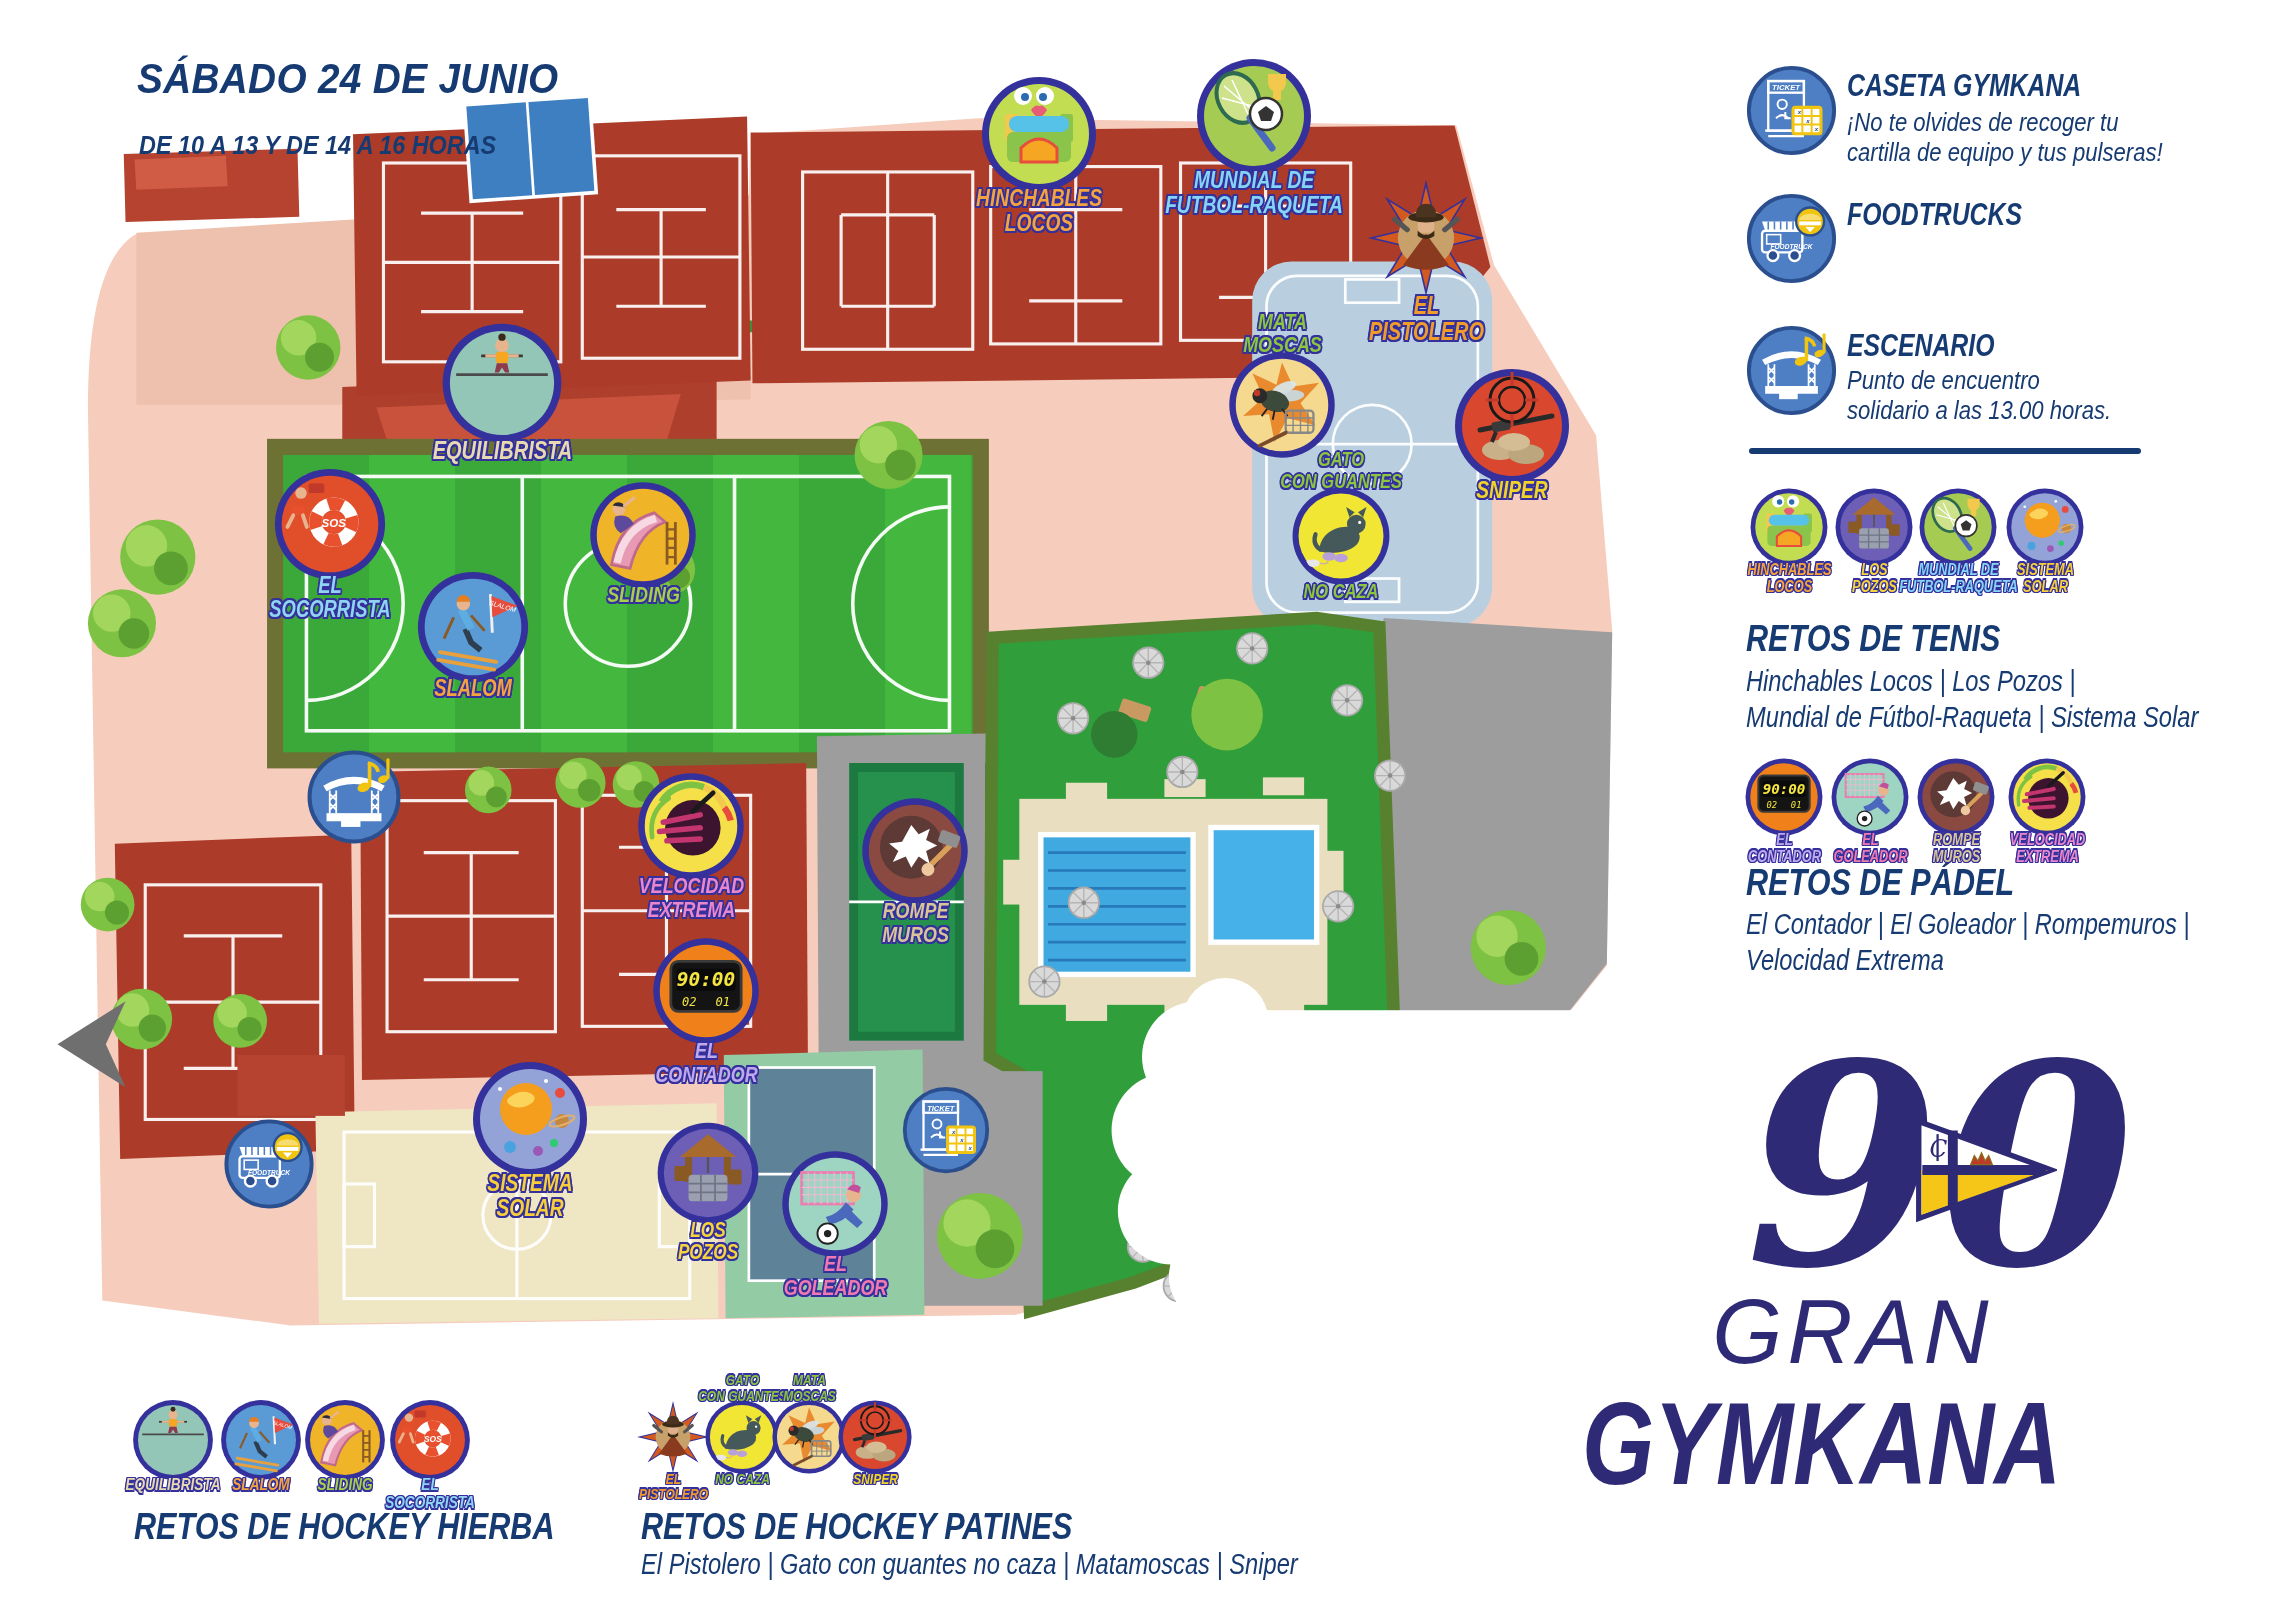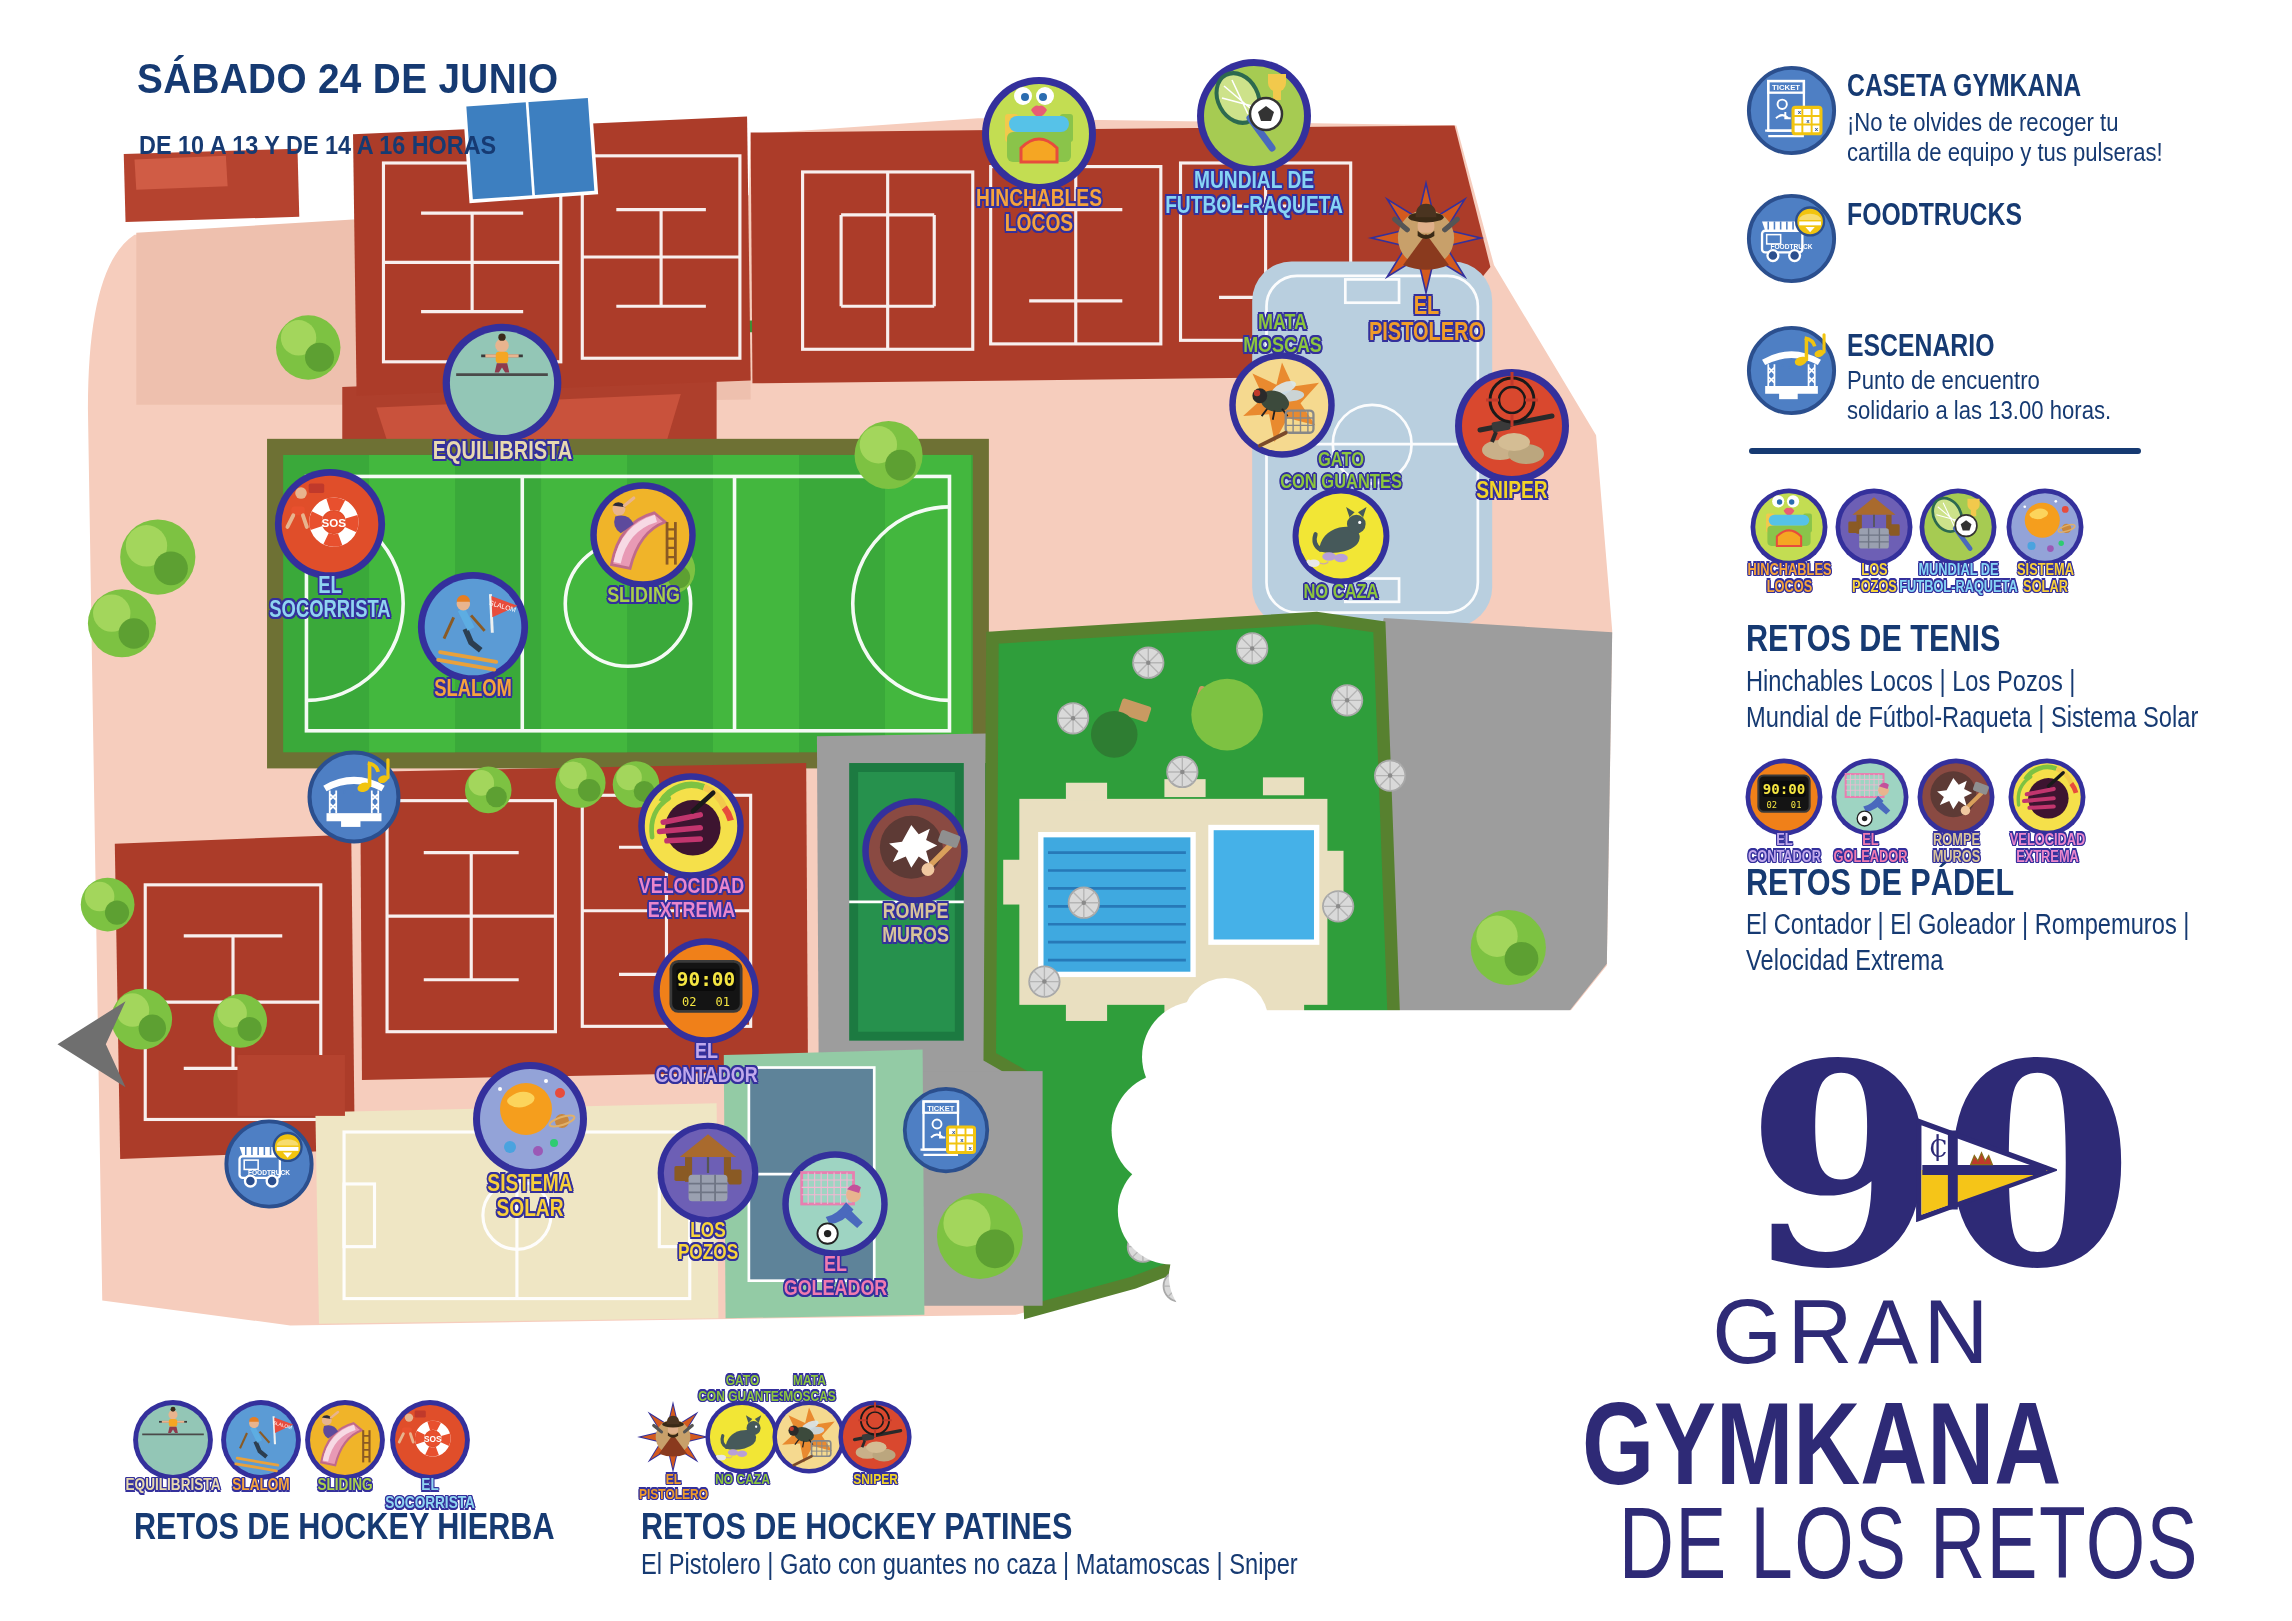--- a/index.html
+++ b/index.html
@@ -1,17 +1,17 @@
 <!DOCTYPE html>
 <html style="font-size:14.3px"><head>
 <meta charset="utf-8">
 <style>
   html,body{margin:0;padding:0;background:#fff;}
   .page{position:relative;width:2293px;height:1621px;background:#fff;overflow:hidden;
-        font-family:"Liberation Sans",sans-serif;color:#163a72;}
+        font-family:"Liberation Sans",sans-serif;color:#163a72;font-style:italic;}
   .abs{position:absolute;}
   .sx{display:inline-block;transform-origin:left center;white-space:nowrap;}
   .sx90{transform:scaleX(.90);} .sx85{transform:scaleX(.85);} .sx80{transform:scaleX(.80);}
   .sx75{transform:scaleX(.75);} .sx72{transform:scaleX(.72);}
   .cx{transform-origin:center center;}
   .date-title{font-size:43px;font-weight:bold;letter-spacing:0.4px;}
   .date-sub{font-size:26px;font-weight:bold;}
   .legend-title{font-size:31px;font-weight:bold;}
   .legend-desc{font-size:26px;line-height:30px;}
   .group-title{font-size:36px;font-weight:bold;}
@@ -375,21 +375,20 @@
   <svg class="abs" style="left:1915px;top:1118px" width="142" height="104" viewBox="0 0 158 116">
     <polygon points="4,4 152,58 4,112" fill="#fff" stroke="#2e2a76" stroke-width="6"></polygon>
     <polygon points="7,58 148,58 7,108" fill="#f5c518"></polygon>
     <path d="M42 14 V102 M8 58 H146" stroke="#2e2a76" stroke-width="11"></path>
     <text x="16" y="44" font-size="26" font-family="DejaVu Serif,serif" fill="#2e2a76">C</text>
     <line x1="25" y1="18" x2="25" y2="48" stroke="#2e2a76" stroke-width="2.5"></line>
     <path d="M62 52 l4 -10 4 6 4 -9 4 9 4 -6 4 10 z" fill="#c0392b" stroke="#8a6d1a" stroke-width="1.5"></path>
   </svg>
   <div class="abs logo-line logo-gran" style="top:1281px"><span class="sx cx" style="margin-left:125px">GRAN</span></div>
   <div class="abs logo-line logo-gym" style="top:1377px"><span class="sx sx80 cx">GYMKANA</span></div>
-  <div class="abs logo-line logo-retos" style="top:1485px"><span class="sx sx75 cx">DE LOS RETOS</span></div>
 
   <div id="badges-layer" class="abs" style="left:0;top:0;width:0;height:0">
       <div class="badge" title="Equilibrista" style="left: 502px; top: 383px; height: 125px; width: 125px;">
         <svg width="125" height="125" viewBox="0 0 120 120" style="overflow:visible">
           <circle cx="60" cy="60" r="57" fill="#34309c"></circle>
           <circle cx="60" cy="60" r="50" fill="#93c6b6"></circle>
           <line x1="16" y1="52" x2="104" y2="52" stroke="#4a4a4a" stroke-width="2.5"></line>
 <line x1="40" y1="34" x2="80" y2="34" stroke="#3a3a3a" stroke-width="2.5"></line>
 <line x1="44" y1="34" x2="76" y2="34" stroke="#e8b48e" stroke-width="3"></line>
 <circle cx="60" cy="24" r="6.5" fill="#e8b48e"></circle>

